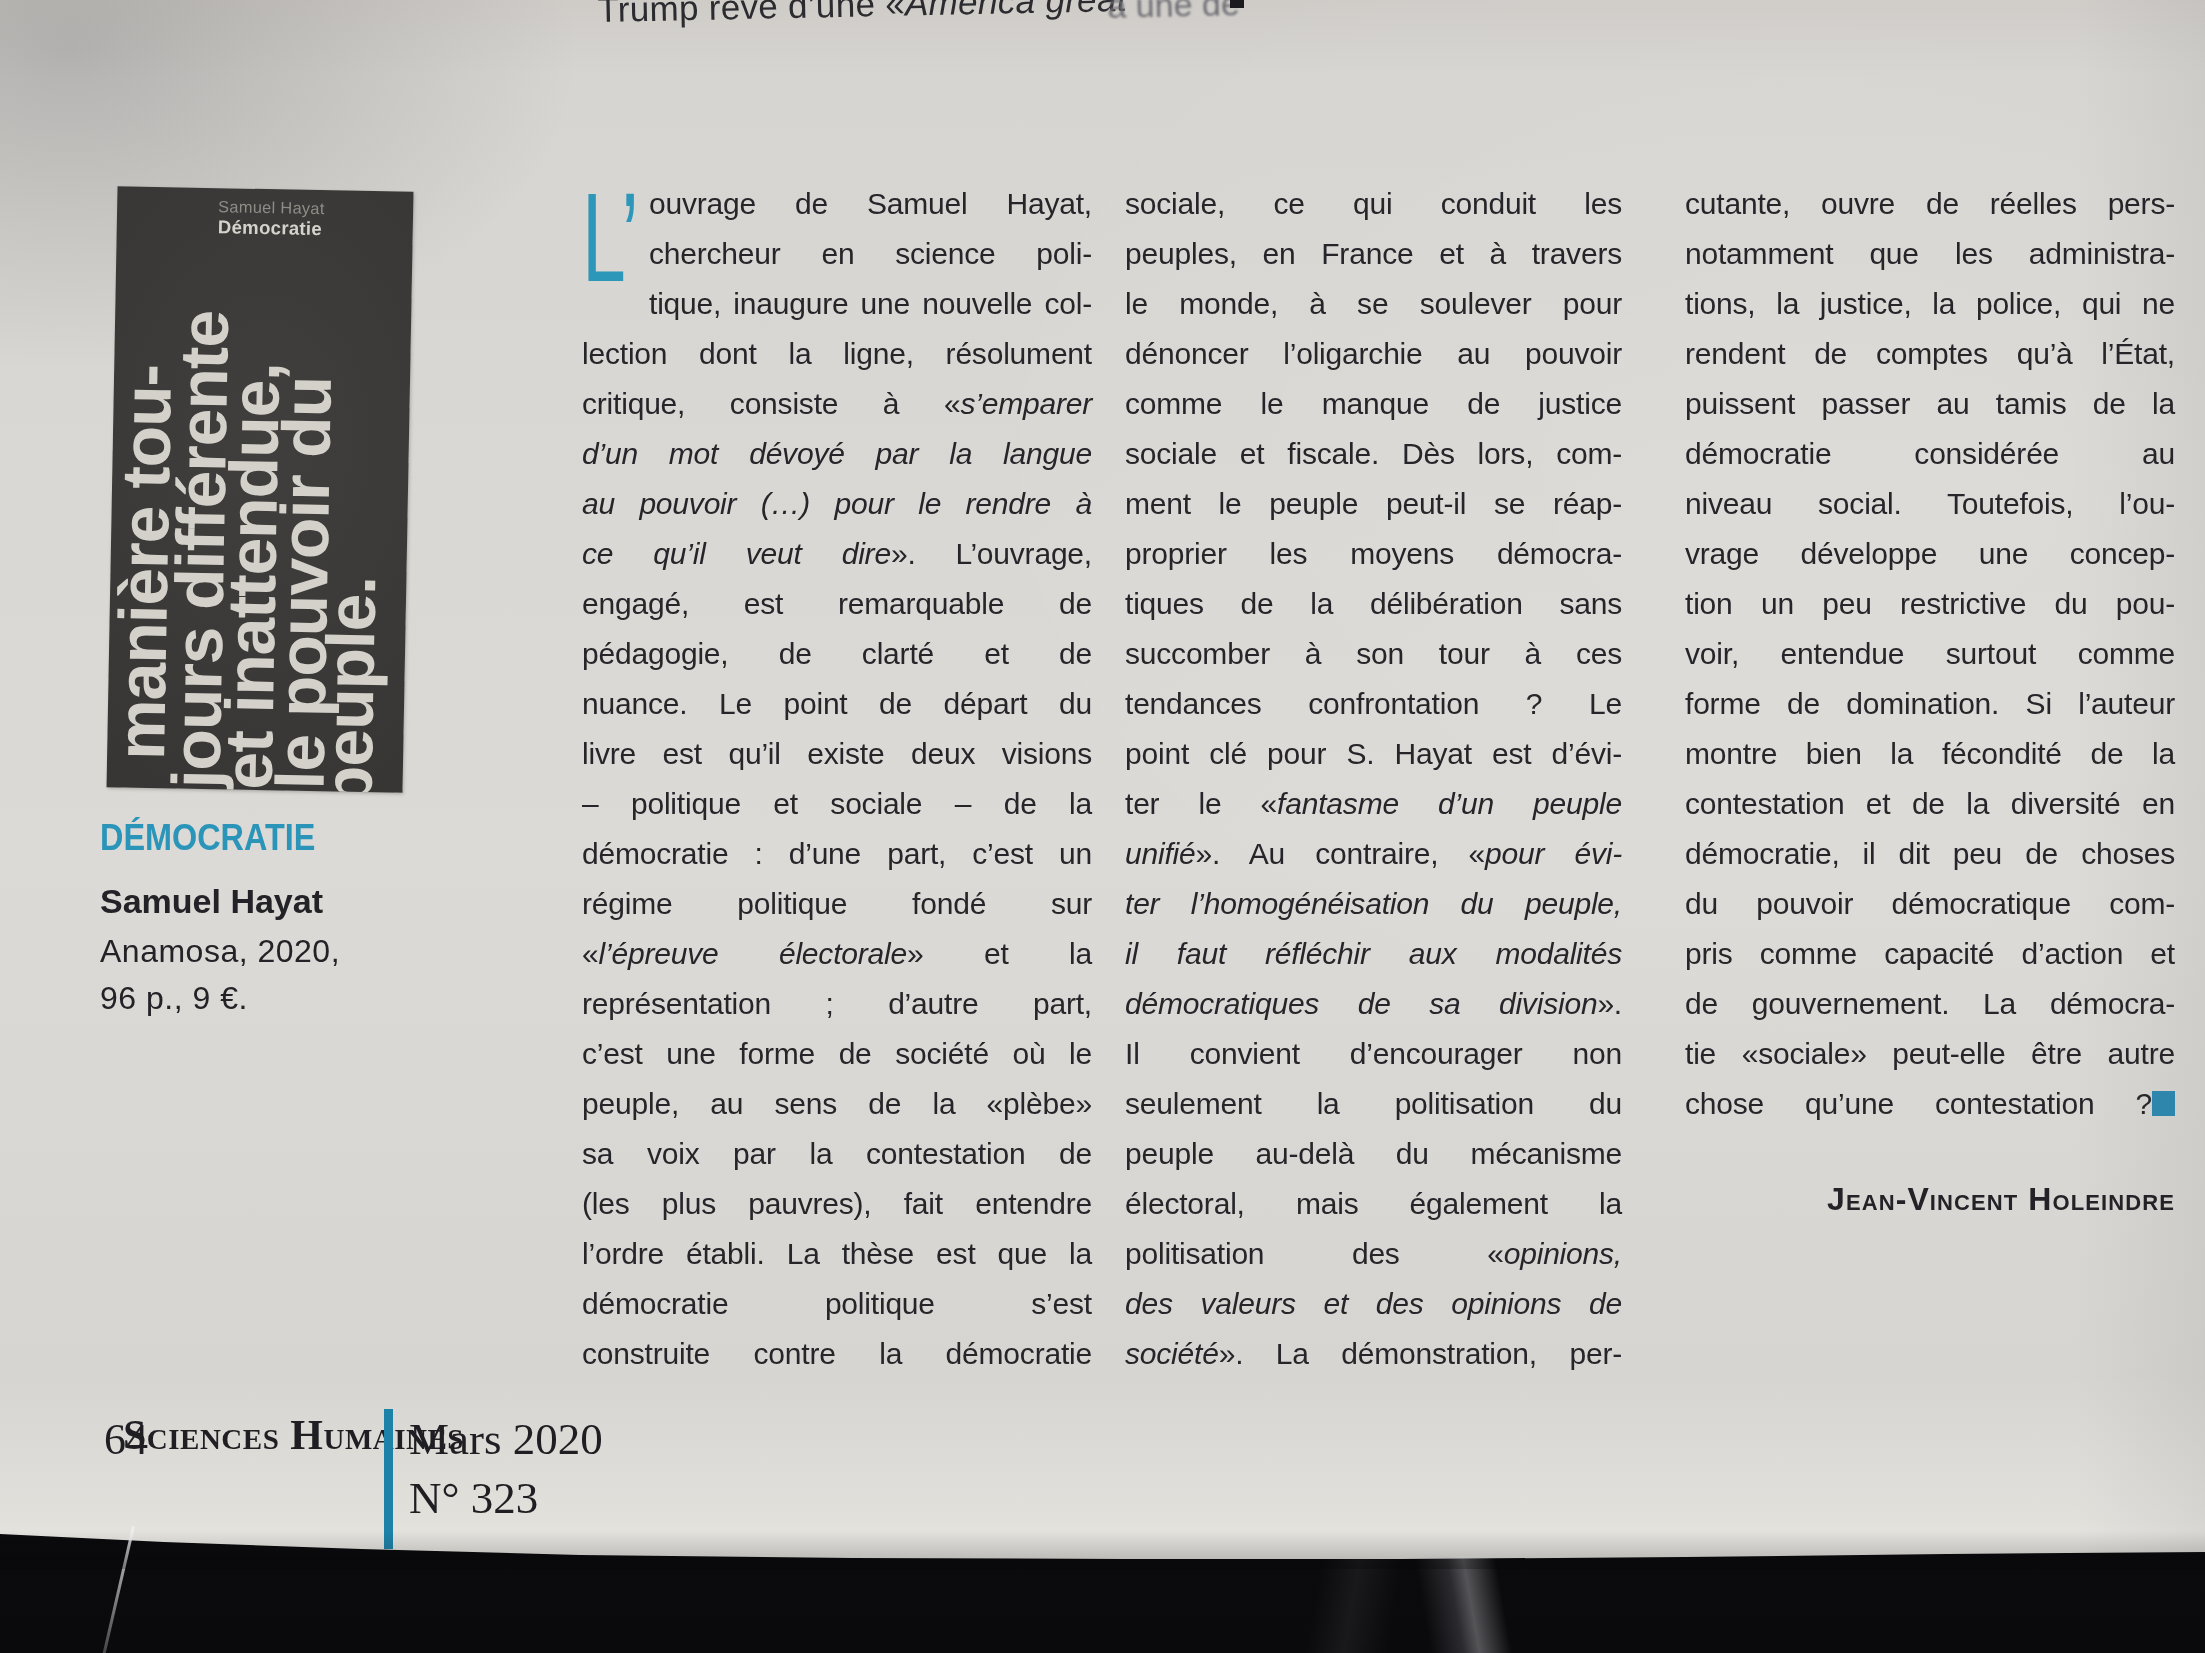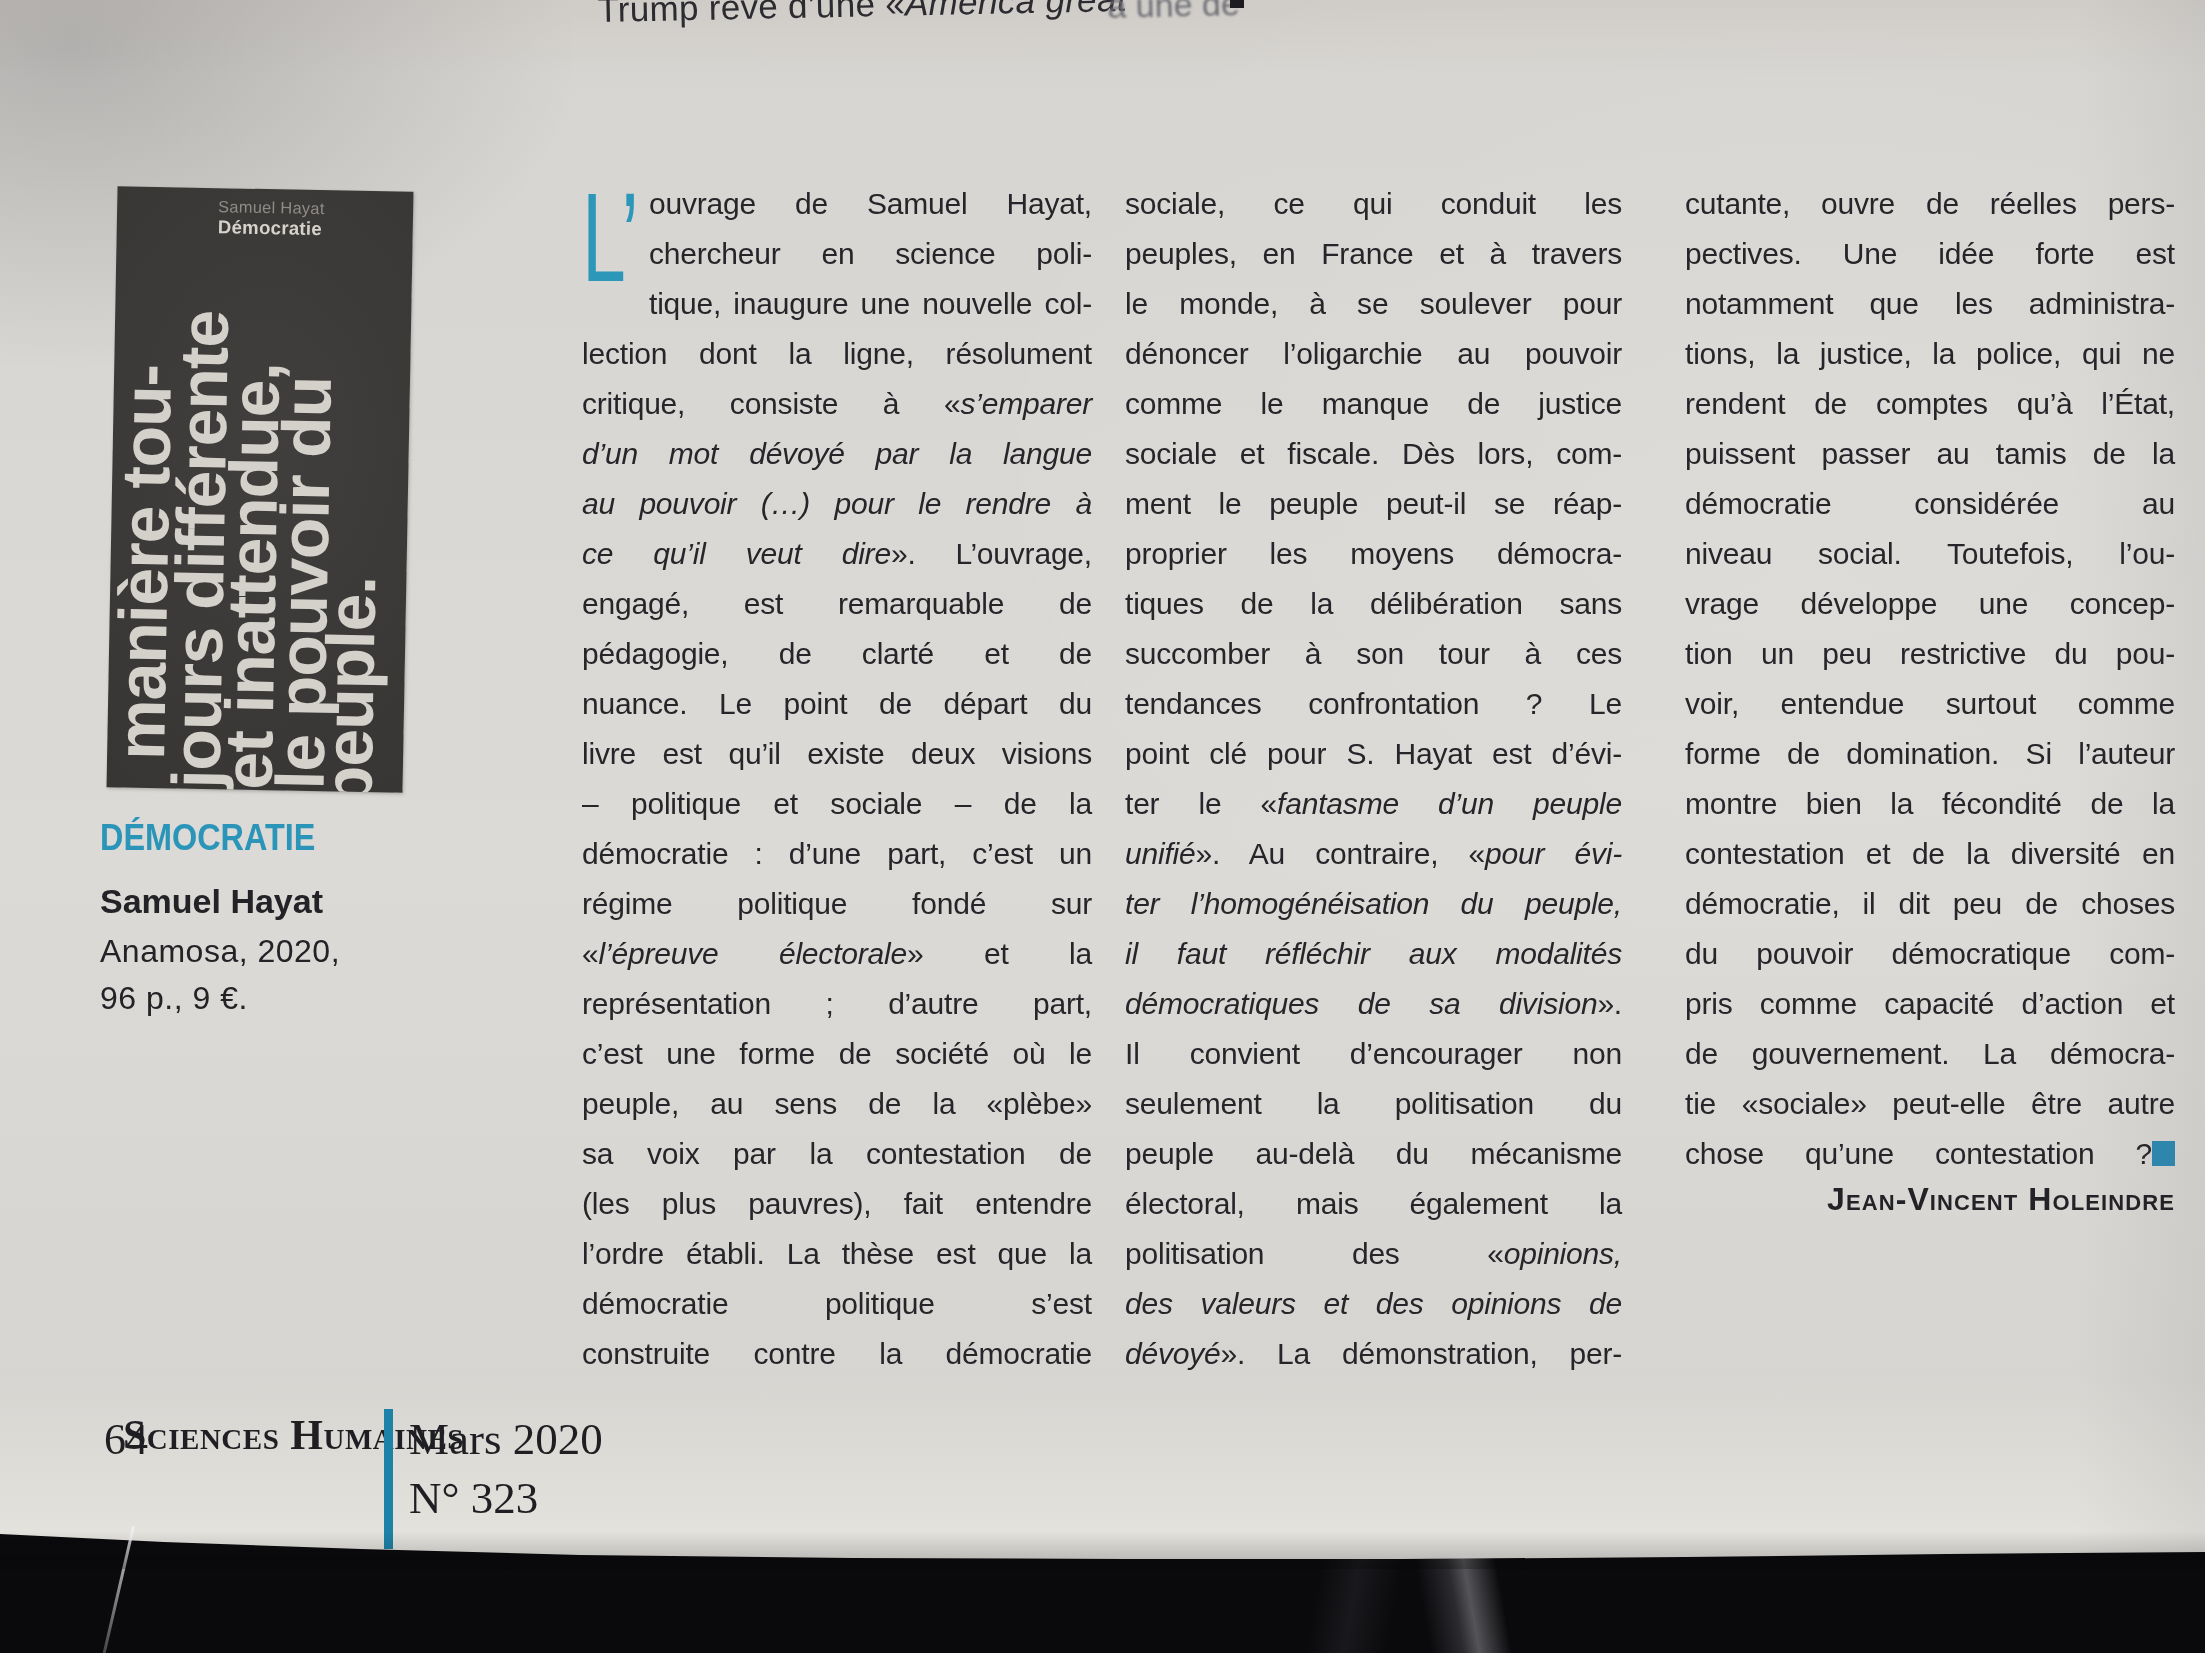--- a/index.html
+++ b/index.html
@@ -144,25 +144,24 @@
           <div class="ln"><span class="it">unifié</span><span>». Au contraire, «</span><span class="it">pour évi-</span></div>
           <div class="ln"><span class="it">ter l’homogénéisation du peuple,</span></div>
           <div class="ln"><span class="it">il faut réfléchir aux modalités</span></div>
           <div class="ln"><span class="it">démocratiques de sa division</span><span>».</span></div>
           <div class="ln"><span>Il convient d’encourager non</span></div>
           <div class="ln"><span>seulement la politisation du</span></div>
           <div class="ln"><span>peuple au-delà du mécanisme</span></div>
           <div class="ln"><span>électoral, mais également la</span></div>
           <div class="ln"><span>politisation des «</span><span class="it">opinions,</span></div>
           <div class="ln"><span class="it">des valeurs et des opinions de</span></div>
-          <div class="ln"><span class="it">dévoyé</span><span>». La démonstration, per-</span></div>
+          <div class="ln"><span class="it">société</span><span>». La démonstration, per-</span></div>
         </div>
         <div class="col c3">
           <div class="ln"><span>cutante, ouvre de réelles pers-</span></div>
-          <div class="ln"><span>pectives. Une idée forte est</span></div>
           <div class="ln"><span>notamment que les administra-</span></div>
           <div class="ln"><span>tions, la justice, la police, qui ne</span></div>
           <div class="ln"><span>rendent de comptes qu’à l’État,</span></div>
           <div class="ln"><span>puissent passer au tamis de la</span></div>
           <div class="ln"><span>démocratie considérée au</span></div>
           <div class="ln"><span>niveau social. Toutefois, l’ou-</span></div>
           <div class="ln"><span>vrage développe une concep-</span></div>
           <div class="ln"><span>tion un peu restrictive du pou-</span></div>
           <div class="ln"><span>voir, entendue surtout comme</span></div>
           <div class="ln"><span>forme de domination. Si l’auteur</span></div>

